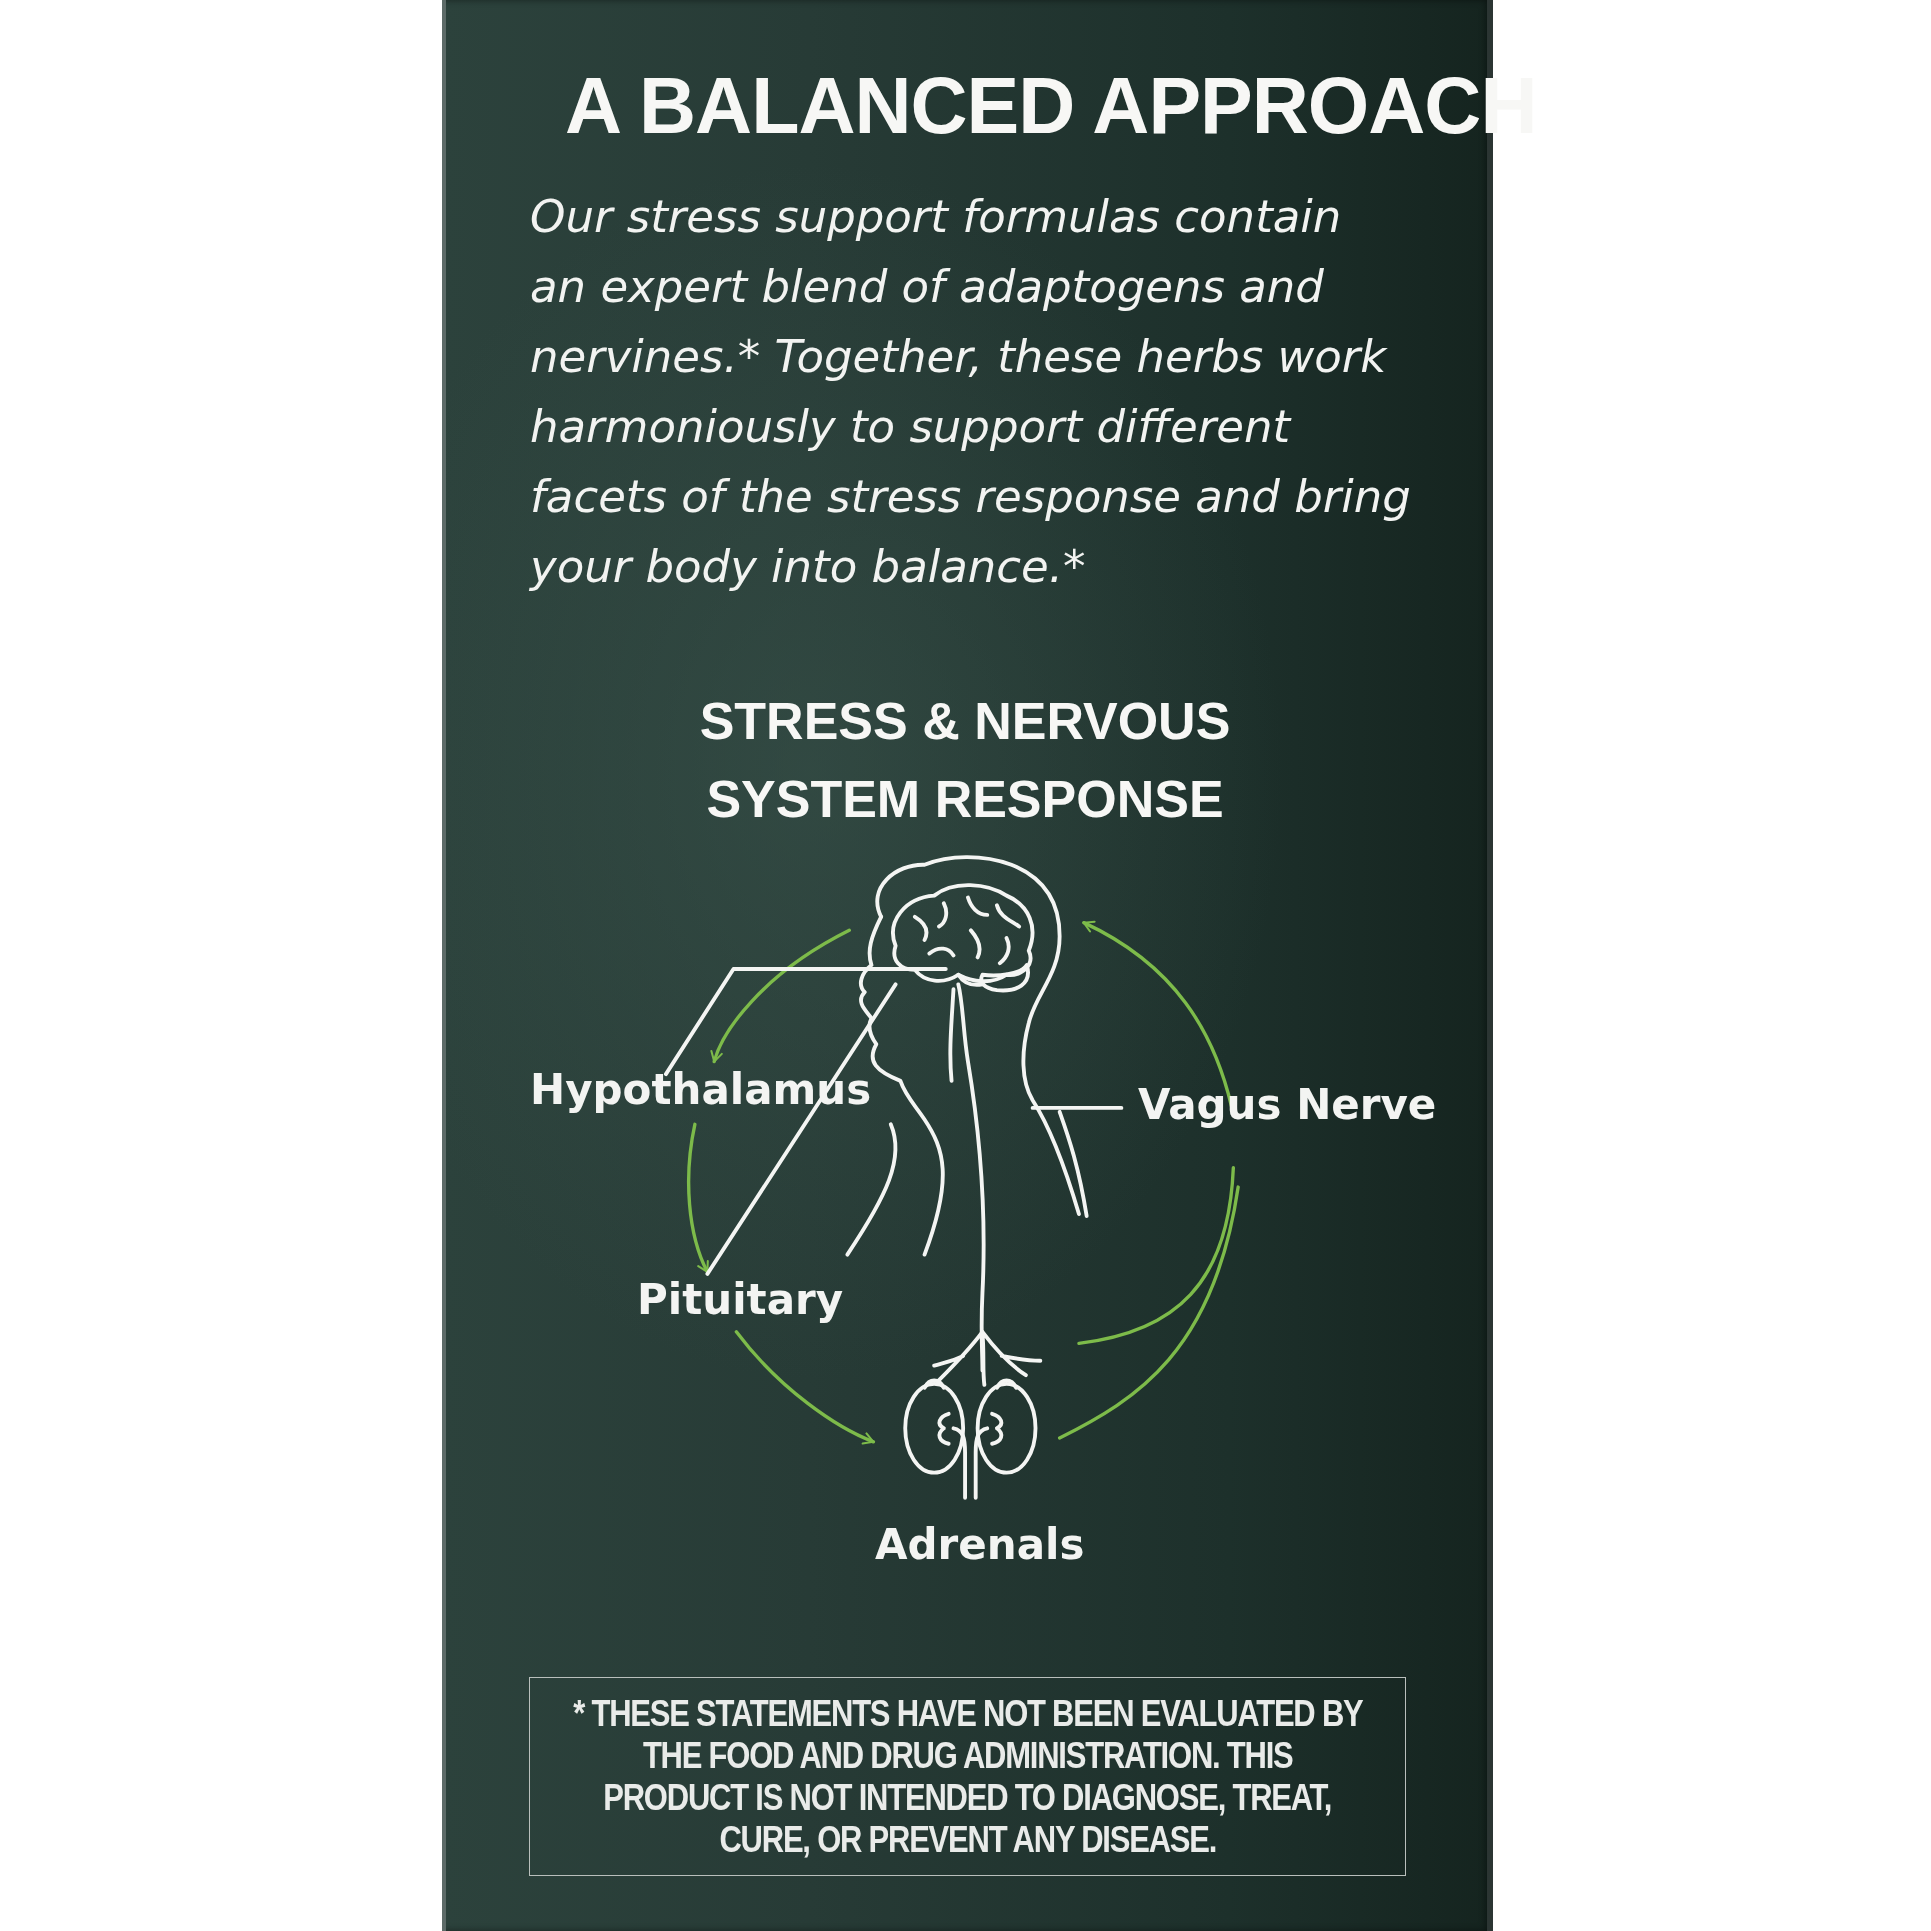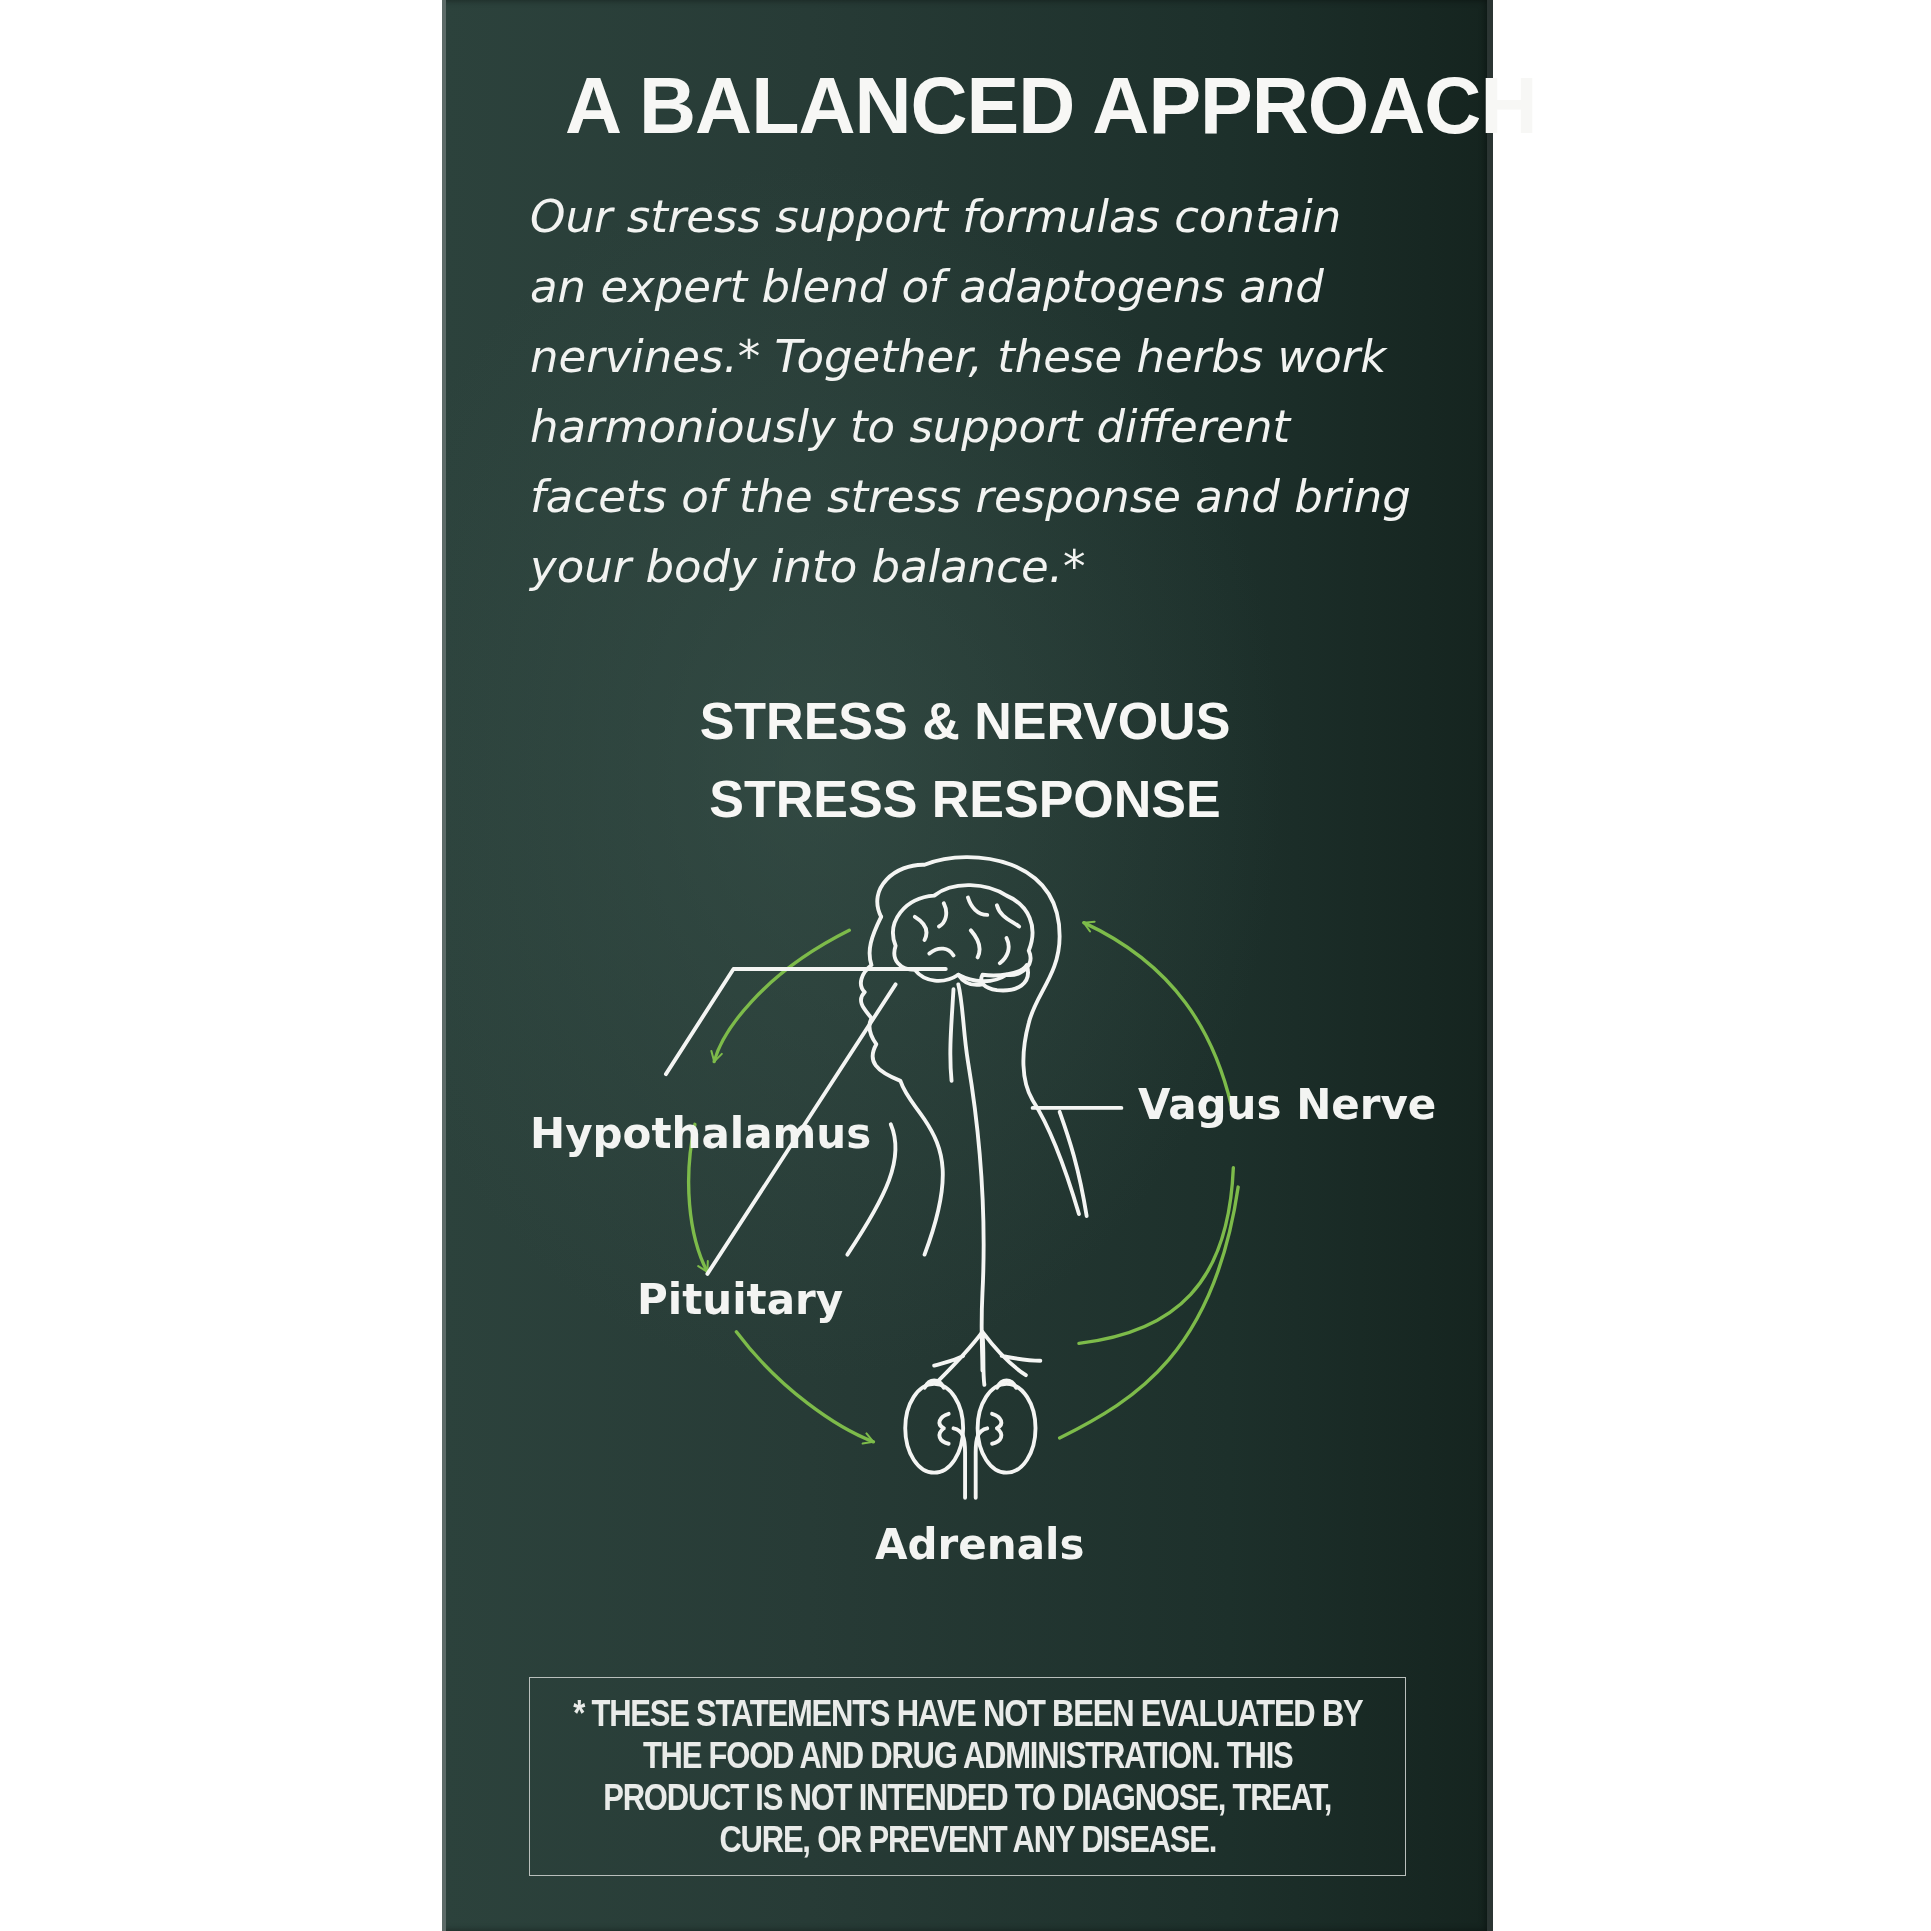--- a/index.html
+++ b/index.html
@@ -57,21 +57,21 @@
   <span class="line">Our stress support formulas contain</span>
   <span class="line">an expert blend of adaptogens and</span>
   <span class="line">nervines.* Together, these herbs work</span>
   <span class="line">harmoniously to support different</span>
   <span class="line">facets of the stress response and bring</span>
   <span class="line">your body into balance.*</span>
 </div>
 
 <div class="diagram-title">
   <span class="line">STRESS &amp; NERVOUS</span>
-  <span class="line">STRESS RESPONSE</span>
+  <span class="line">SYSTEM RESPONSE</span>
 </div>
 
 <svg class="diagram" viewBox="0 0 1088 800">
   <defs>
     <marker id="arrowhead" viewBox="0 0 20 20" refX="16" refY="10" markerWidth="14" markerHeight="14" orient="auto-start-reverse" markerUnits="userSpaceOnUse">
       <path d="M2,2 L16,10 L2,18" fill="none" stroke="#7dbb4a" stroke-width="3" stroke-linecap="round" stroke-linejoin="round"></path>
     </marker>
   </defs>
 
   <g fill="none" stroke="#7dbb4a" stroke-width="3.5" stroke-linecap="round">
@@ -120,21 +120,21 @@
     <ellipse cx="585" cy="620" rx="30" ry="46"></ellipse>
     <path d="M500,578 C505,568 515,568 520,578"></path>
     <path d="M575,578 C580,568 590,568 595,578"></path>
     <path d="M525,605 C515,608 512,616 520,620 C512,626 515,634 525,636"></path>
     <path d="M570,605 C580,608 583,616 575,620 C583,626 580,634 570,636"></path>
     <path d="M530,620 C540,622 542,630 542,645 L542,692"></path>
     <path d="M565,620 C555,622 553,630 553,645 L553,692"></path>
   </g>
 </svg>
 
-<div class="label" style="left:530px; top:1113px;">Hypothalamus</div>
+<div class="label" style="left:530px; top:1069px;">Hypothalamus</div>
 <div class="label" style="left:1138px; top:1084px;">Vagus Nerve</div>
 <div class="label" style="left:637px; top:1279px;">Pituitary</div>
 <div class="label" style="left:875px; top:1524px;">Adrenals</div>
 
 <div class="disclaimer">
   <span class="line">* THESE STATEMENTS HAVE NOT BEEN EVALUATED BY</span>
   <span class="line">THE FOOD AND DRUG ADMINISTRATION. THIS</span>
   <span class="line">PRODUCT IS NOT INTENDED TO DIAGNOSE, TREAT,</span>
   <span class="line">CURE, OR PREVENT ANY DISEASE.</span>
 </div>

